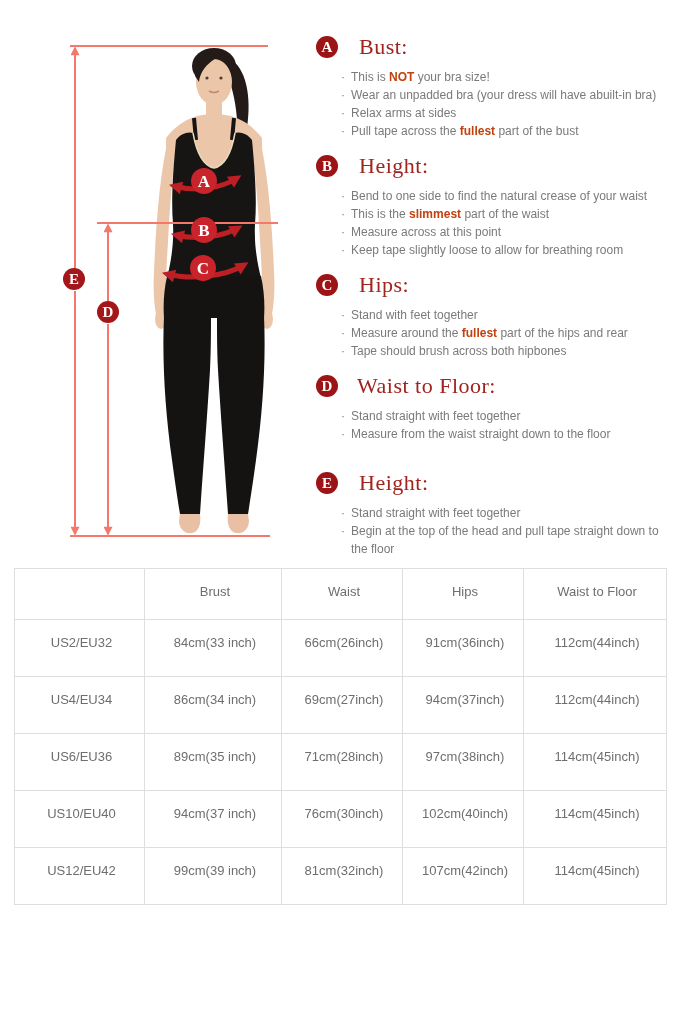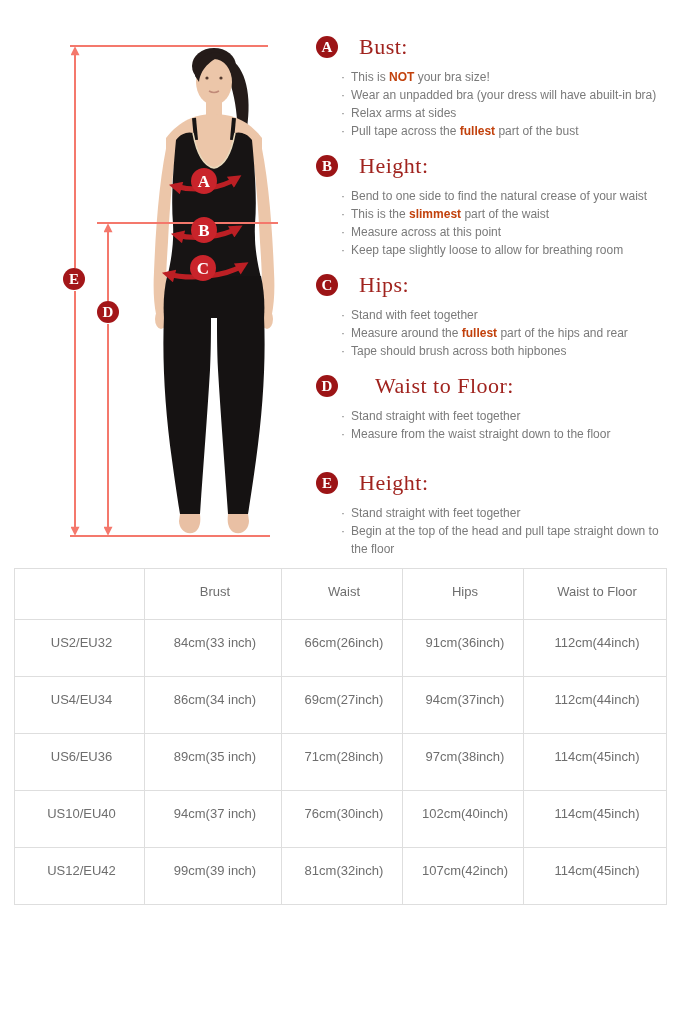--- a/index.html
+++ b/index.html
@@ -16,21 +16,21 @@
   .sec-header{display:flex;align-items:center;margin-bottom:8px;}
   .sec-circle{
     width:22px;height:22px;border-radius:50%;background:#9c1416;color:#fff;
     font-family:"Liberation Serif",serif;font-size:15px;font-weight:bold;
     display:flex;align-items:center;justify-content:center;flex:0 0 22px;
   }
   .sec-title{
     font-family:"Liberation Serif",serif;font-size:22px;color:#a0231e;
     margin-left:21px;letter-spacing:.5px;
   }
-  .sec-d .sec-title{margin-left:37px;}
+  .sec-d .sec-title{margin-left:19px;}
   .bullets{margin-left:25px;}
   .bullet{display:flex;font-size:12px;color:#7a7a7a;line-height:18px;}
   .bullet .dot{margin-right:6px;flex:0 0 auto;}
   .em{color:#c2410c;font-weight:bold;}
   
   .size-table{
     position:absolute;left:14px;top:568px;width:652px;
     border-collapse:collapse;table-layout:fixed;
   }
   .size-table th,.size-table td{

